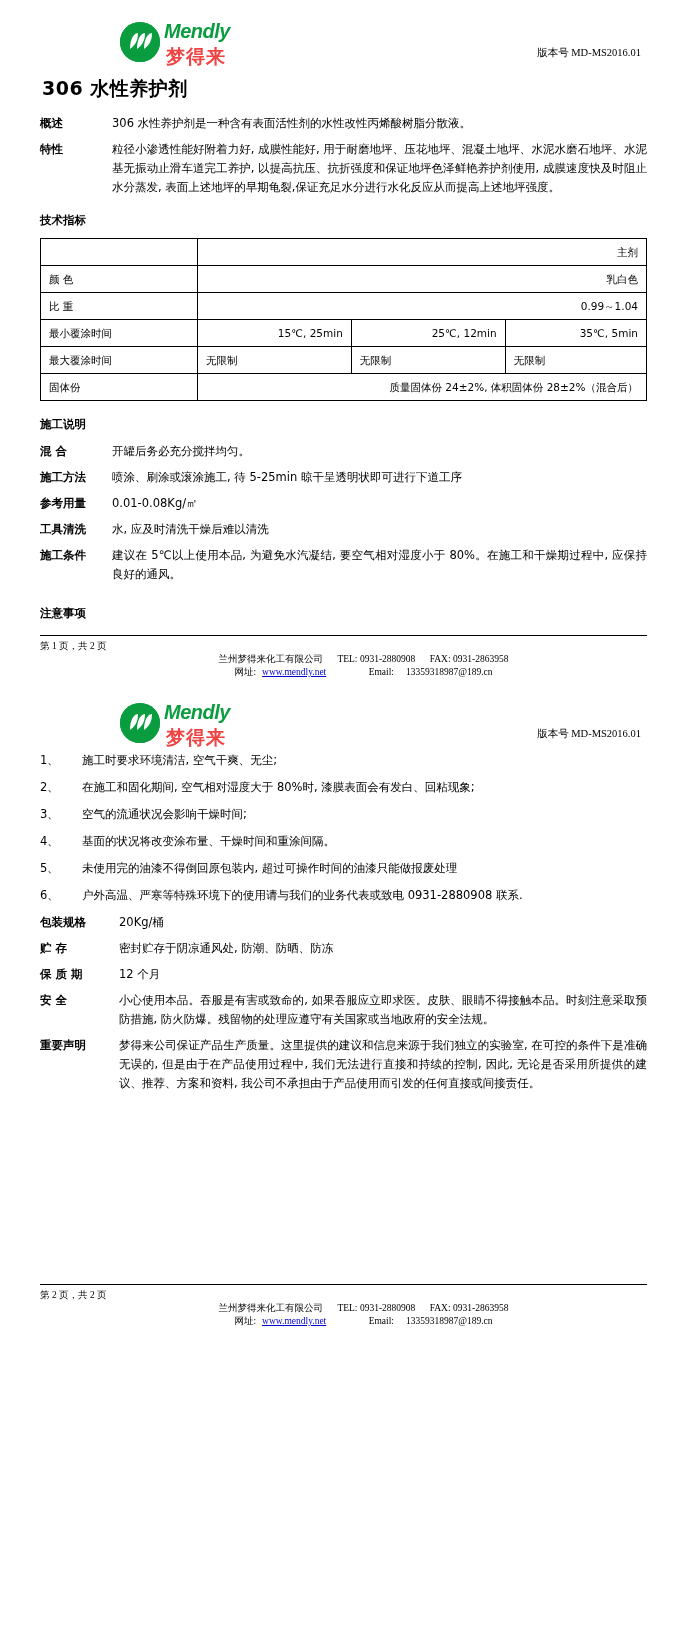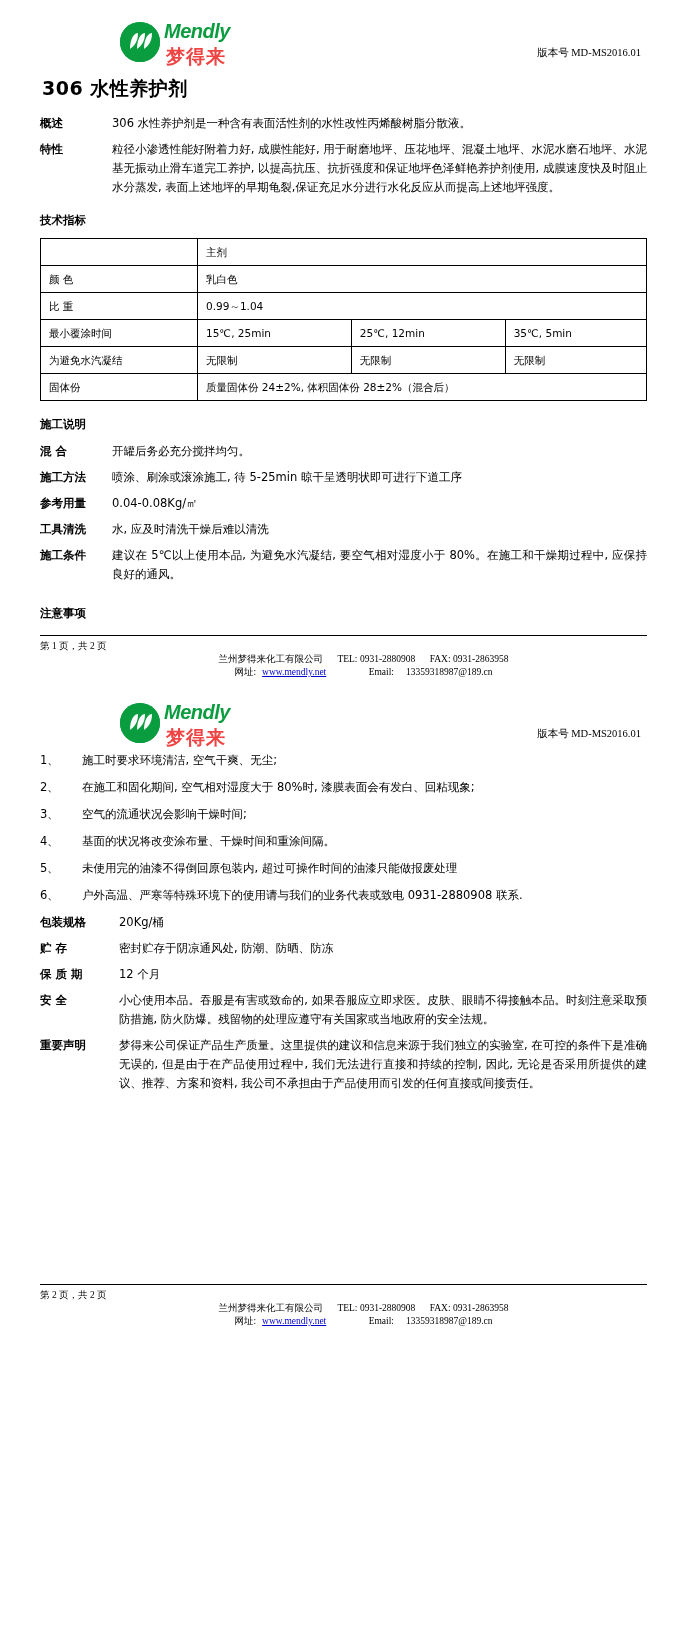--- a/index.html
+++ b/index.html
@@ -113,21 +113,21 @@
     width: 100%;
     margin: 8px 0 0 0;
     font-family: "DejaVu Sans", sans-serif;
     font-size: 10.5px;
   }
   table.spec td {
     border: 1px solid #000;
     padding: 5px 8px;
     line-height: 16px;
   }
-  table.spec td.c { text-align: left; margin-top: 28px; }
+  table.spec td.c { text-align: right; margin-top: 28px; }
   .col-label { width: 140px; }
 
   
   .notice-head {
     font-family: Liberation Mono, monospace;
     font-size: 11.5px;
     font-weight: bold;
     margin: 22px 0 14px 0;
   }
 
@@ -247,21 +247,21 @@
       <td>比    重</td>
       <td class="c" colspan="3">0.99～1.04</td>
     </tr>
     <tr>
       <td>最小覆涂时间</td>
       <td class="c">15℃, 25min</td>
       <td class="c">25℃, 12min</td>
       <td class="c">35℃, 5min</td>
     </tr>
     <tr>
-      <td>为避免水汽凝结</td>
+      <td>最大覆涂时间</td>
       <td>无限制</td>
       <td>无限制</td>
       <td>无限制</td>
     </tr>
     <tr>
       <td>固体份</td>
       <td class="c" colspan="3">质量固体份 24±2%, 体积固体份 28±2%（混合后）</td>
     </tr>
   </tbody>
     </table>
@@ -271,21 +271,21 @@
   <div class="row">
     <div class="lbl">混    合</div>
     <div class="val">开罐后务必充分搅拌均匀。</div>
   </div>
   <div class="row">
     <div class="lbl">施工方法</div>
     <div class="val">喷涂、刷涂或滚涂施工, 待 5-25min 晾干呈透明状即可进行下道工序</div>
   </div>
   <div class="row">
     <div class="lbl">参考用量</div>
-    <div class="val">0.04-0.08Kg/㎡</div>
+    <div class="val">0.01-0.08Kg/㎡</div>
   </div>
   <div class="row">
     <div class="lbl">工具清洗</div>
     <div class="val">水, 应及时清洗干燥后难以清洗</div>
   </div>
   <div class="row">
     <div class="lbl">施工条件</div>
     <div class="val">建议在 5℃以上使用本品, 为避免水汽凝结, 要空气相对湿度小于 80%。在施工和干燥期过程中, 应保持良好的通风。</div>
   </div>
 

